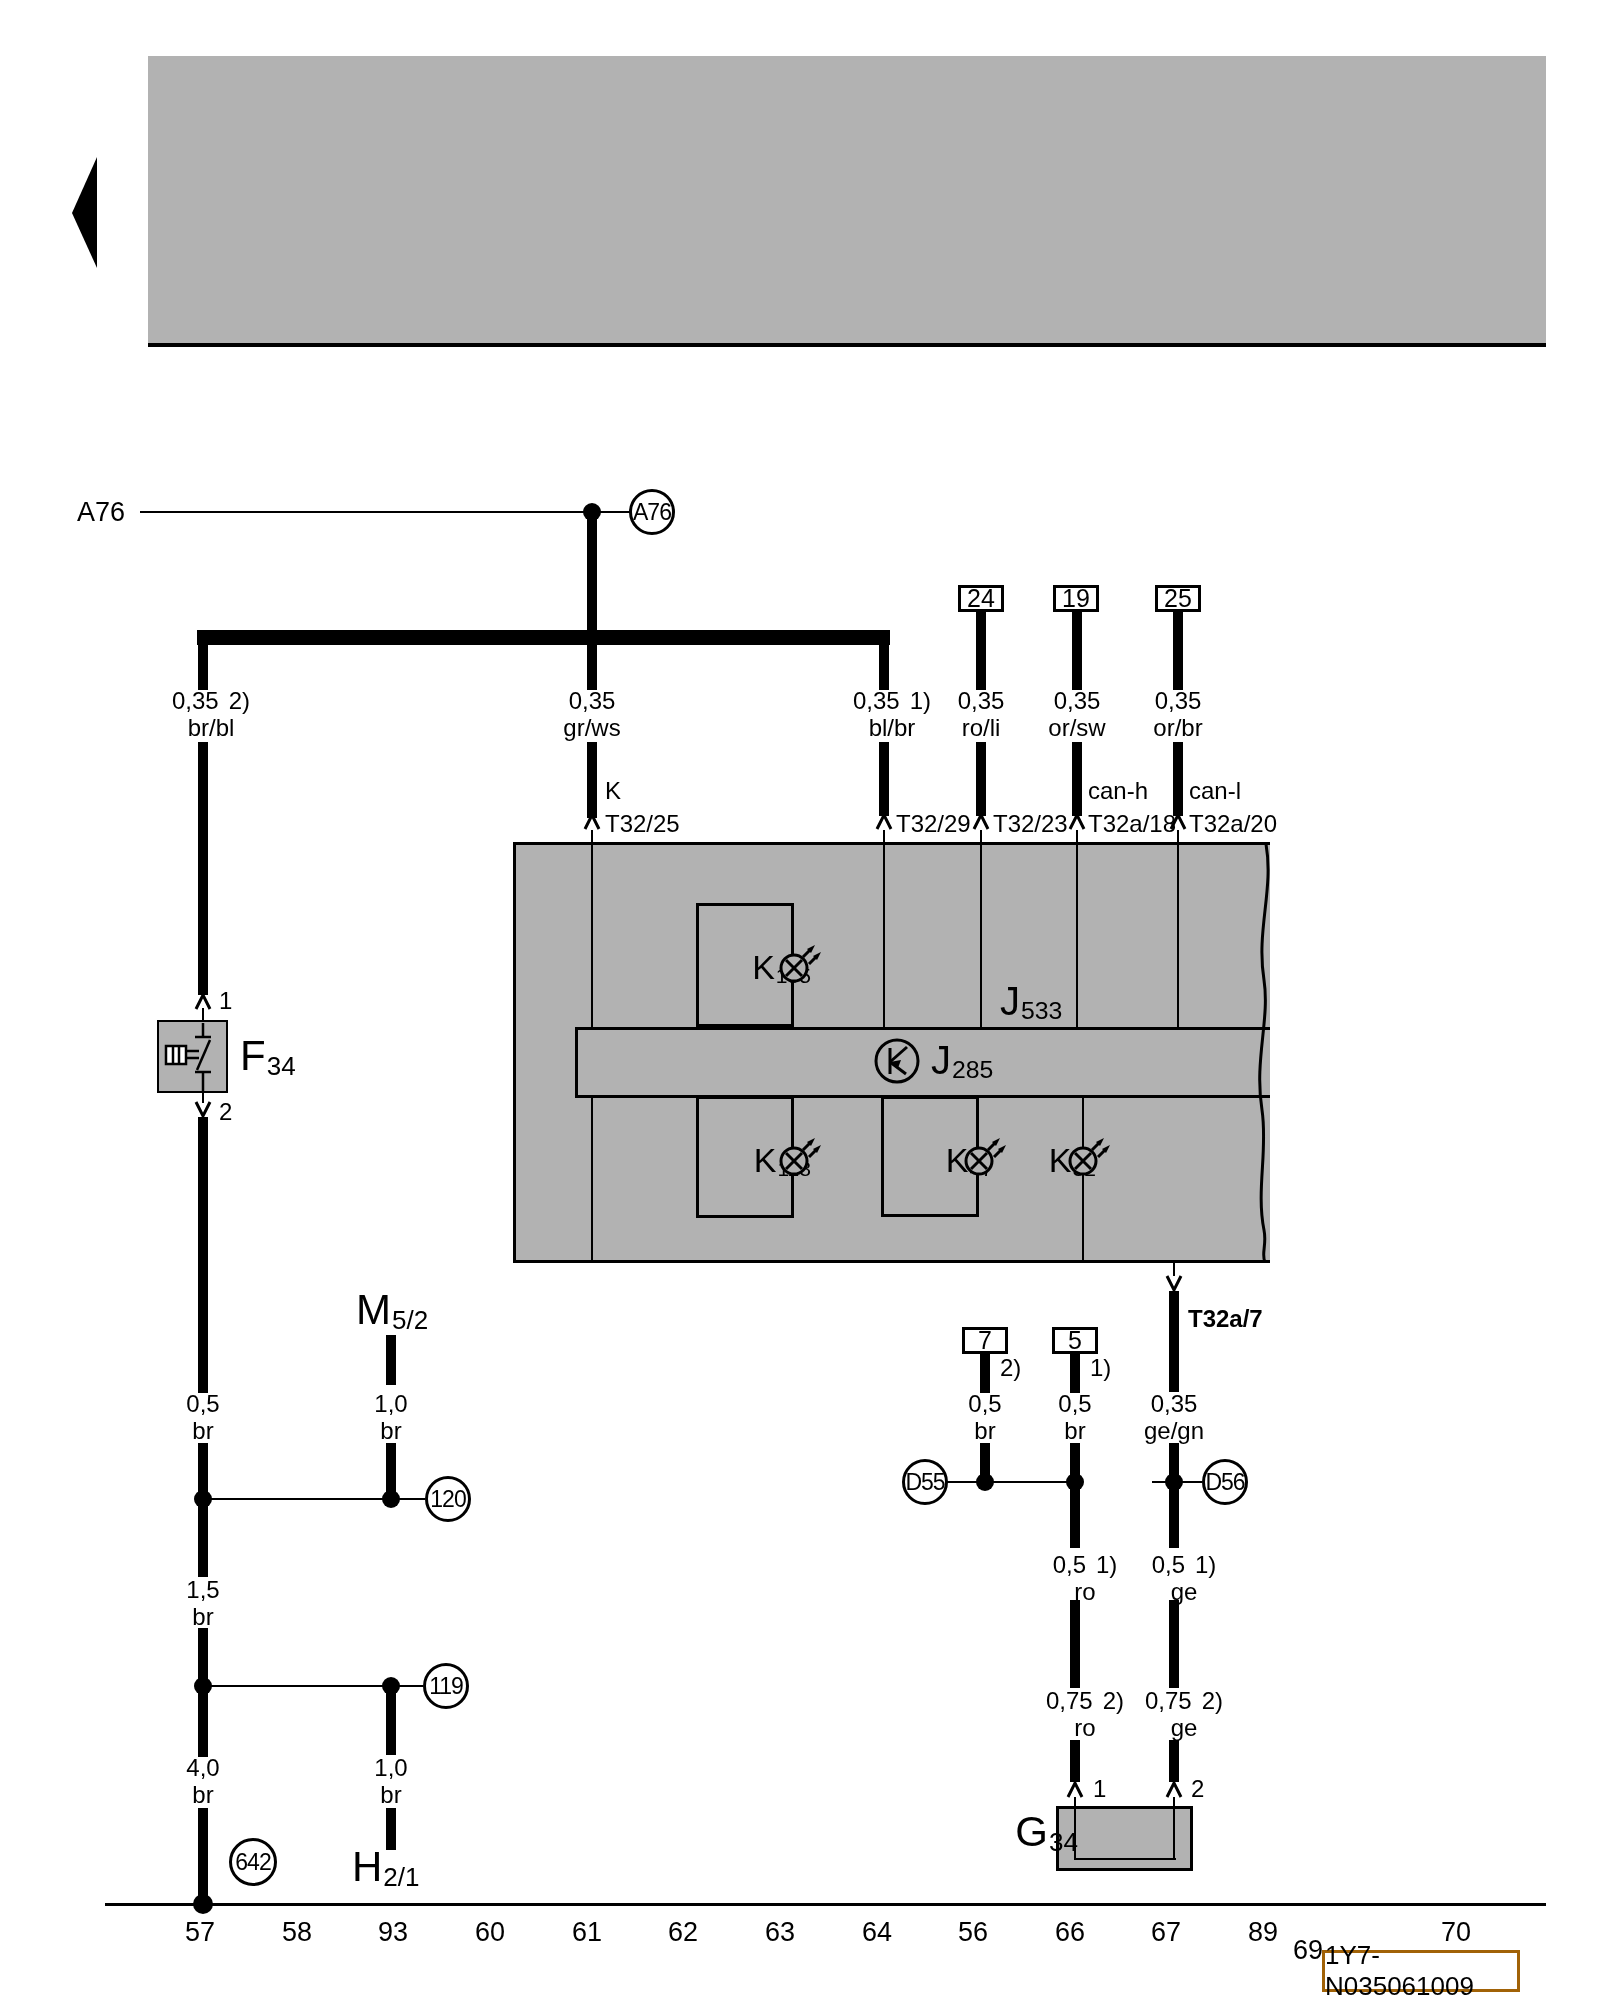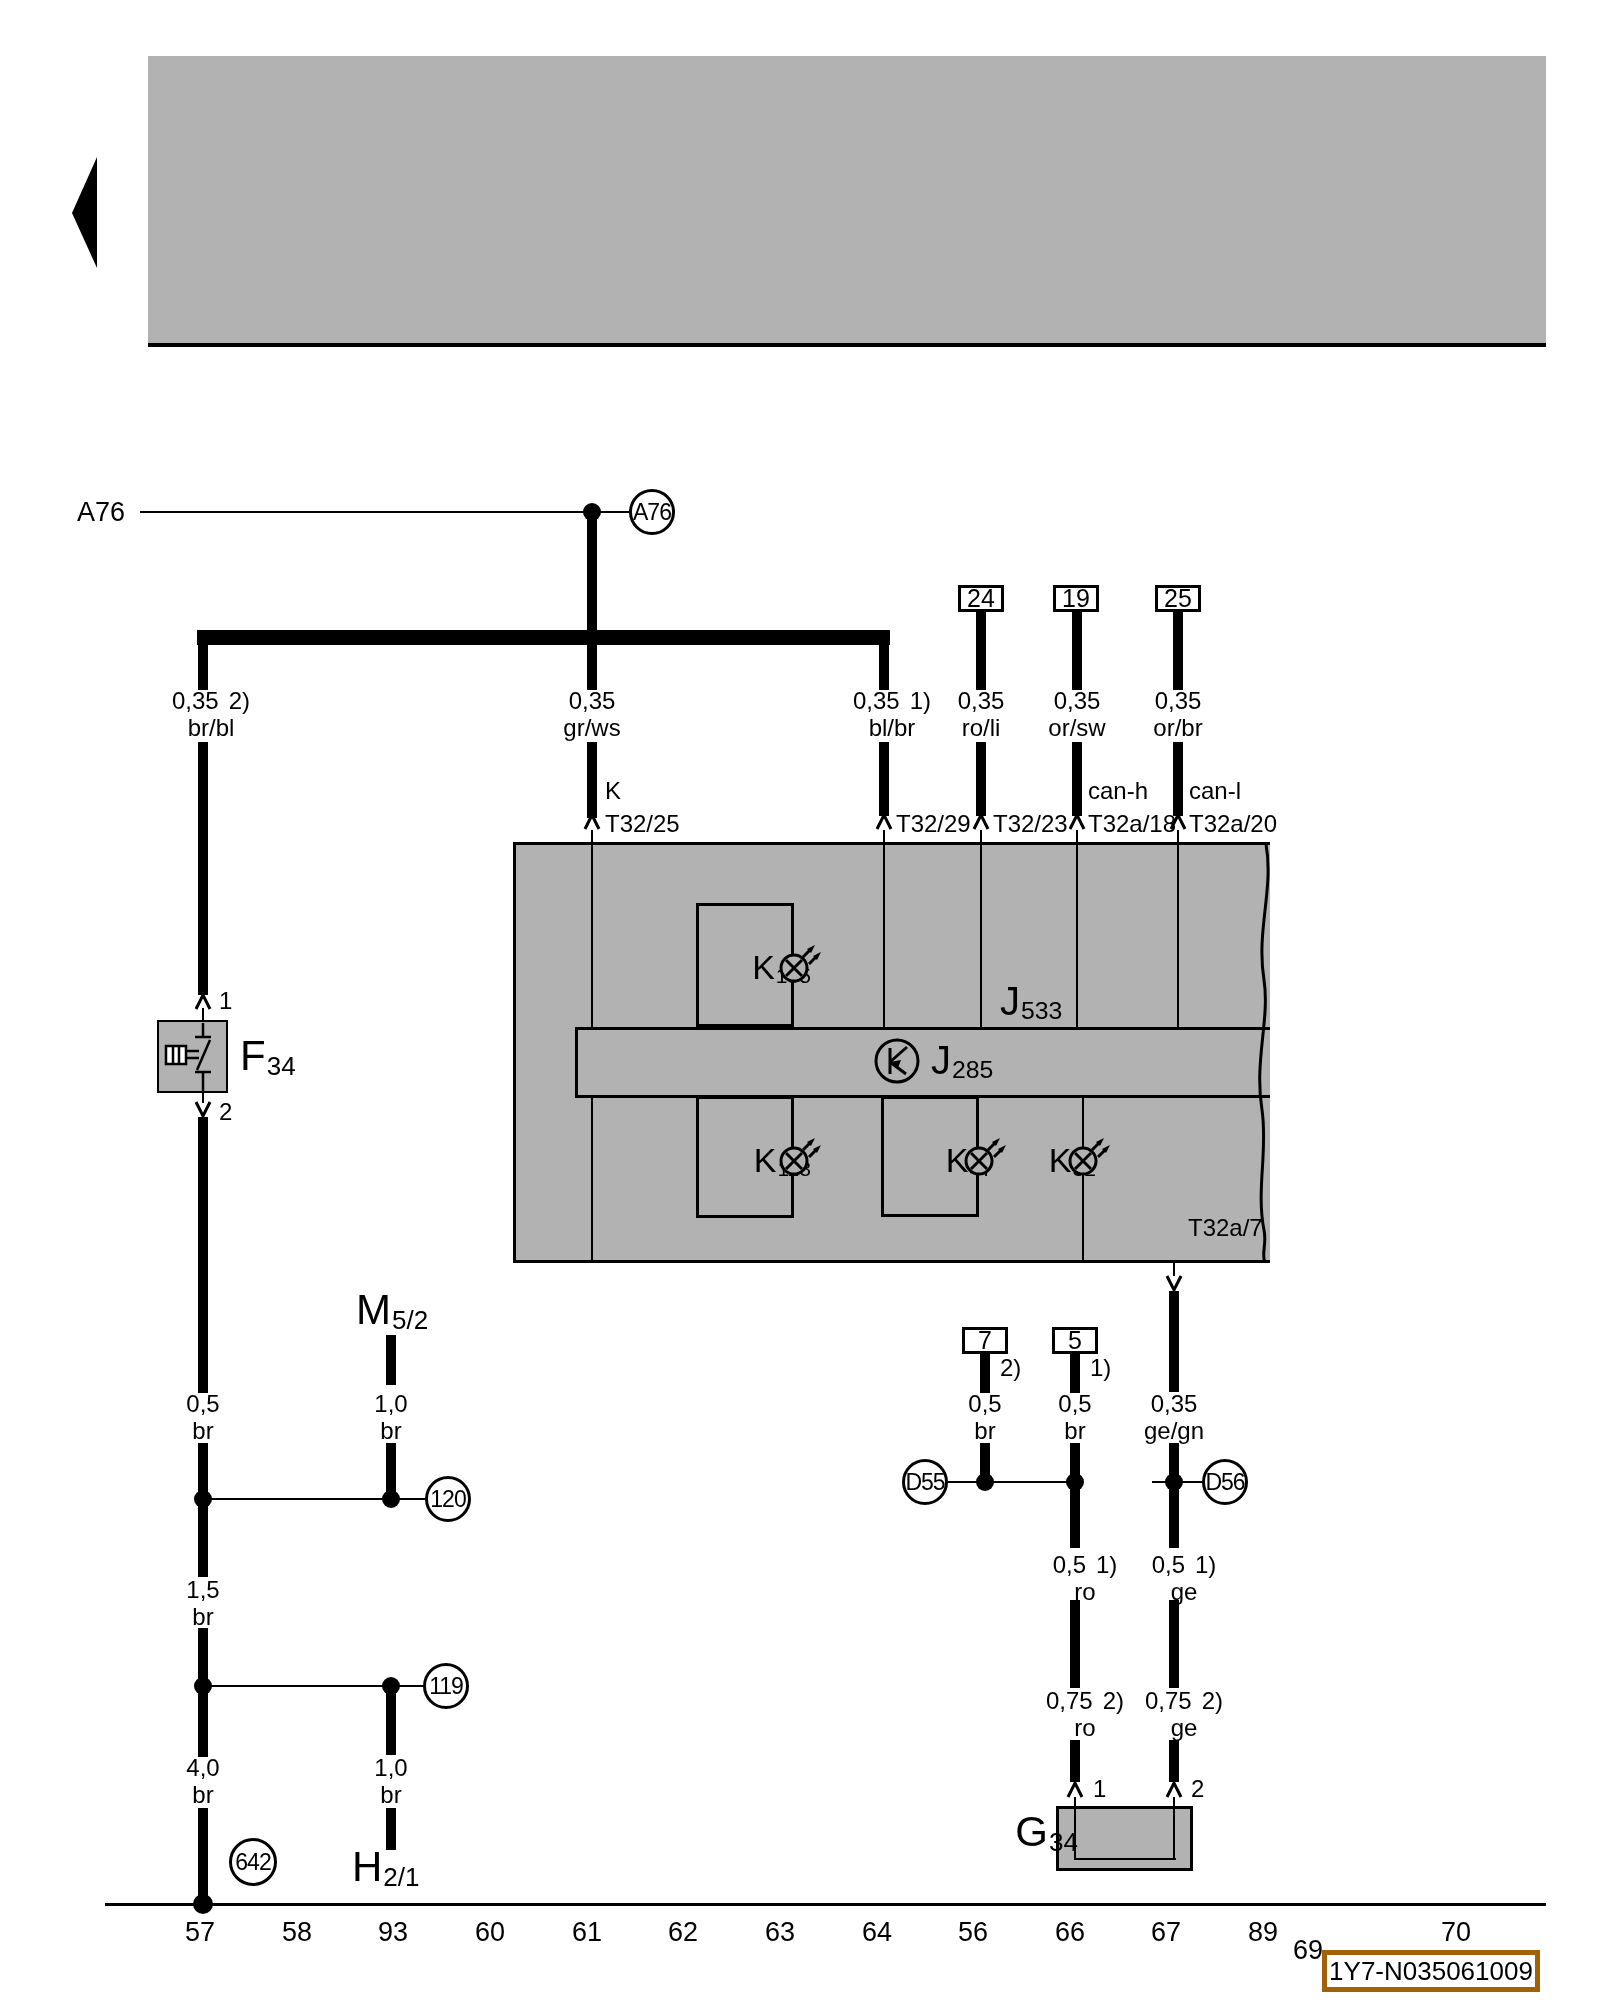--- a/index.html
+++ b/index.html
@@ -27,21 +27,21 @@
   .comp.right{transform:translate(-100%,-50%);margin-left:32px;}
   .banner{position:absolute;left:148px;top:56px;width:1398px;height:287px;background:#b2b2b2;}
   .banner-line{position:absolute;left:148px;top:343px;width:1398px;height:4px;background:#000;}
   .unit{position:absolute;left:513px;top:842px;width:757px;height:421px;background:#b2b2b2;
         border:3px solid #000;border-right:none;box-sizing:border-box;}
   .bar{position:absolute;left:575px;top:1027px;width:695px;height:71px;background:#b2b2b2;
        border:3px solid #000;border-right:none;box-sizing:border-box;}
   .inbox{position:absolute;border:3px solid #000;box-sizing:border-box;background:transparent;}
   .g34box{position:absolute;left:1056px;top:1806px;width:137px;height:65px;background:#b2b2b2;
           border:3px solid #000;box-sizing:border-box;}
-  .partbox{position:absolute;left:1322px;top:1950px;width:218px;height:42px;border:5px solid #a16207;
+  .partbox{position:absolute;left:1322px;top:1950px;width:198px;height:42px;border:3px solid #a16207;
            box-sizing:border-box;display:flex;align-items:center;justify-content:center;font-size:26px;}
   .scale-num{position:absolute;width:70px;text-align:center;font-size:27px;transform:translate(-50%,-50%);top:1932px;}
   .overlay{position:absolute;left:0;top:0;pointer-events:none;}
   .a76text{position:absolute;left:77px;top:512px;transform:translateY(-50%);font-size:27px;}
 </style>
 </head>
 <body>
 
 <div class="canvas">
 
@@ -147,21 +147,21 @@
   <div class="pl" style="left:1191px;top:1789px;">2</div>
 
   <div class="pl" style="left:605px;top:791px;">K</div>
   <div class="pl" style="left:605px;top:824px;">T32/25</div>
   <div class="pl" style="left:896px;top:824px;">T32/29</div>
   <div class="pl" style="left:993px;top:824px;">T32/23</div>
   <div class="pl" style="left:1088px;top:791px;">can-h</div>
   <div class="pl" style="left:1088px;top:824px;">T32a/18</div>
   <div class="pl" style="left:1189px;top:791px;">can-l</div>
   <div class="pl" style="left:1189px;top:824px;">T32a/20</div>
-  <div class="pl" style="left:1188px;top:1228px;">T32a/7</div>
+  <div class="pl" style="left:1188px;top:1319px;font-weight:bold;">T32a/7</div>
 
   <div class="wl" style="left:211px;top:687px;">
     <div><span>0,35</span><span class="note">2)</span></div>
     <div>br/bl</div>
   </div>
   <div class="wl" style="left:592px;top:687px;">
     <div><span>0,35</span></div>
     <div>gr/ws</div>
   </div>
   <div class="wl" style="left:892px;top:687px;">

